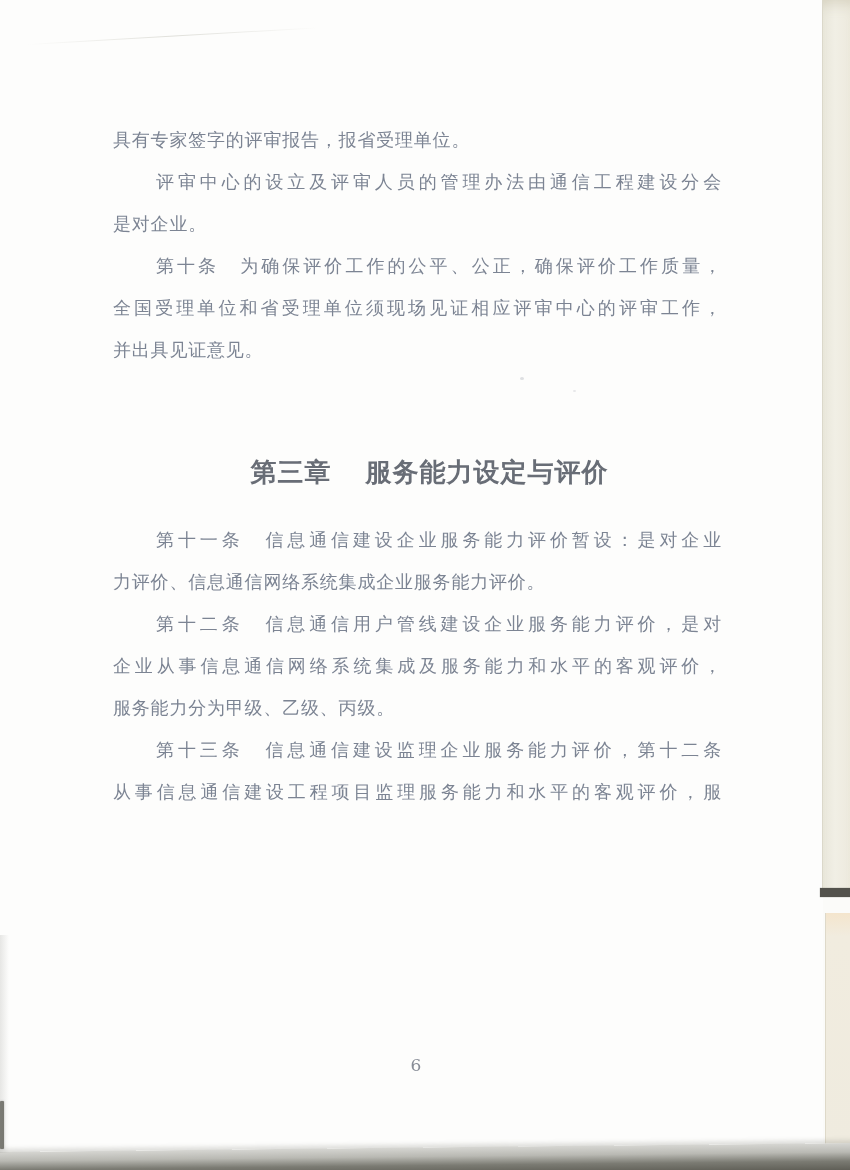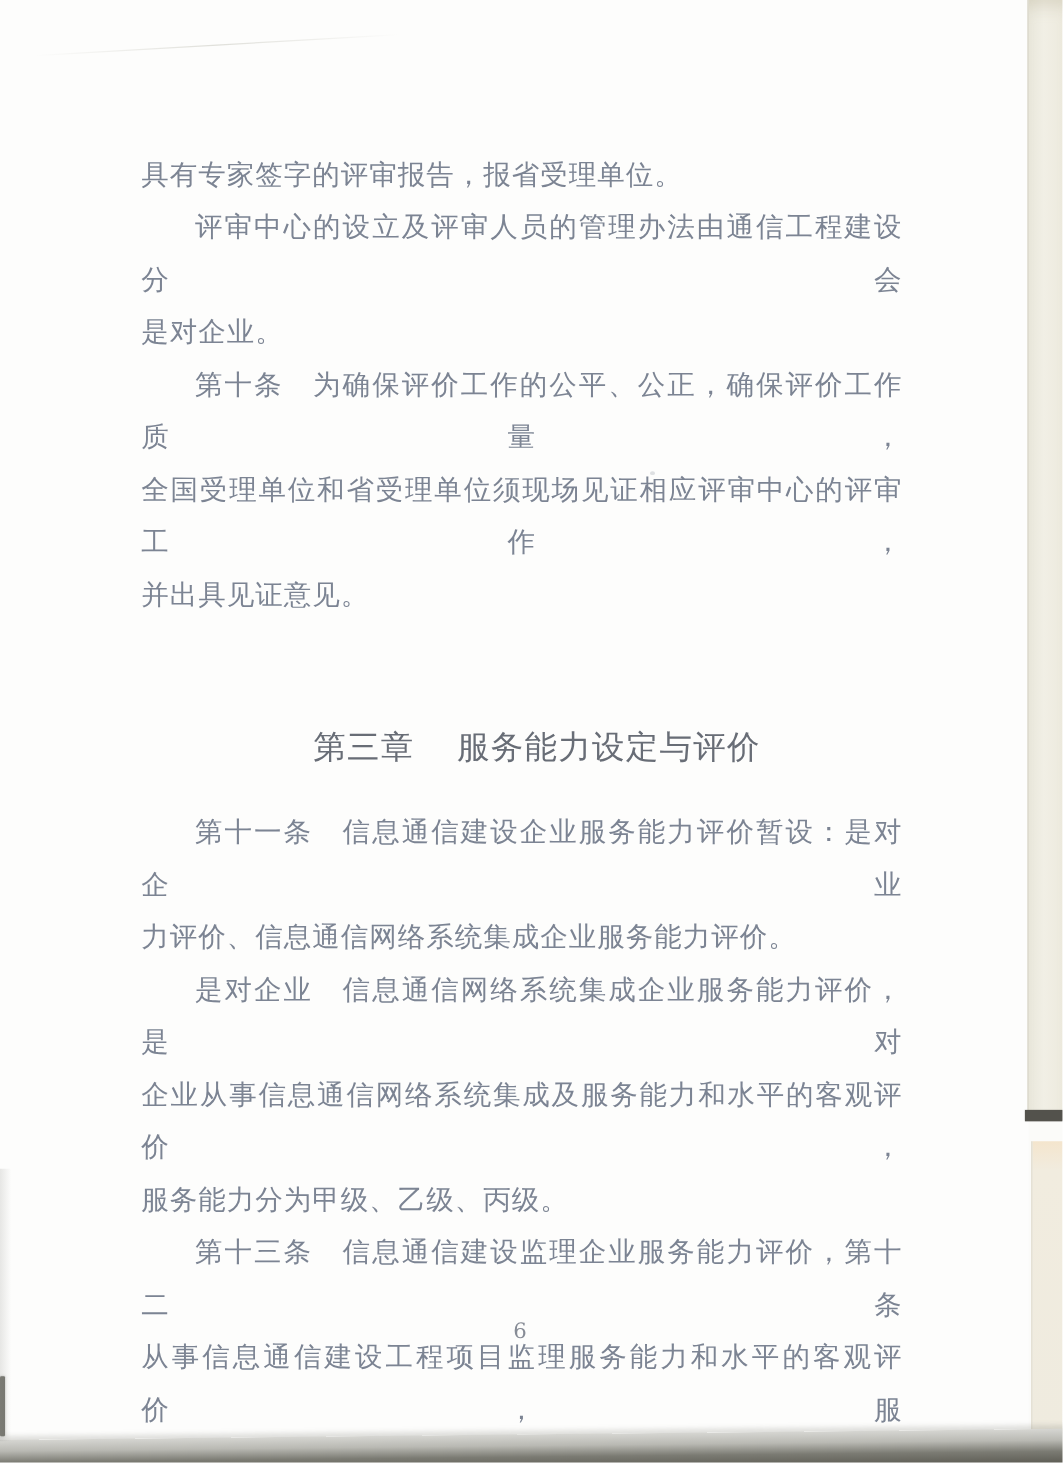--- a/index.html
+++ b/index.html
@@ -17,34 +17,35 @@
     position:absolute;left:0;top:0;width:823px;height:1156px;
     background:#fdfdfc;
   }
   
   .textblock{
     position:absolute;left:113px;top:120px;width:609px;
     color:#7c8493;
   }
   .ln{
     margin:0;padding:0;
-    font-size:22px;line-height:42px;letter-spacing:0.8px;
+    font-size:18px;line-height:42px;letter-spacing:0.8px;
     white-space:nowrap;
+    font-family:Liberation Mono, monospace;
   }
   .ln.j{
     white-space:normal;
     text-align:justify;
     text-align-last:justify;
     -moz-text-align-last:justify;
   }
   .ln.ind{text-indent:43px;}
   .heading{
     margin:82px 0 30px 0;padding:0 0 0 24px;
     font-family:"DejaVu Sans","Liberation Sans",sans-serif;
-    font-size:26px;font-weight:400;line-height:36px;
+    font-size:26px;font-weight:700;line-height:36px;
     color:#686d76;text-align:center;letter-spacing:1px;
     white-space:nowrap;
   }
   .hgap{display:inline-block;width:34px;}
   .pagenum{
     position:absolute;left:404px;top:1053px;width:24px;
     text-align:center;font-size:17px;line-height:24px;color:#878c96;
   }
   
   
@@ -117,21 +118,21 @@
       <p class="ln ind j">评审中心的设立及评审人员的管理办法由通信工程建设分会</p>
       <p class="ln">是对企业。</p>
       <p class="ln ind j">第十条　为确保评价工作的公平、公正，确保评价工作质量，</p>
       <p class="ln j">全国受理单位和省受理单位须现场见证相应评审中心的评审工作，</p>
       <p class="ln">并出具见证意见。</p>
 
       <h2 class="heading"><span>第三章</span><span class="hgap"></span><span>服务能力设定与评价</span></h2>
 
       <p class="ln ind j">第十一条　信息通信建设企业服务能力评价暂设：是对企业</p>
       <p class="ln">力评价、信息通信网络系统集成企业服务能力评价。</p>
-      <p class="ln ind j">是对企业　信息通信网络系统集成企业服务能力评价，是对</p>
+      <p class="ln ind j">第十二条　信息通信用户管线建设企业服务能力评价，是对</p>
       <p class="ln j">企业从事信息通信网络系统集成及服务能力和水平的客观评价，</p>
       <p class="ln">服务能力分为甲级、乙级、丙级。</p>
       <p class="ln ind j">第十三条　信息通信建设监理企业服务能力评价，第十二条</p>
       <p class="ln j">从事信息通信建设工程项目监理服务能力和水平的客观评价，服</p>
 
     </div>
 
     <div class="pagenum">6</div>
   </div>
 

